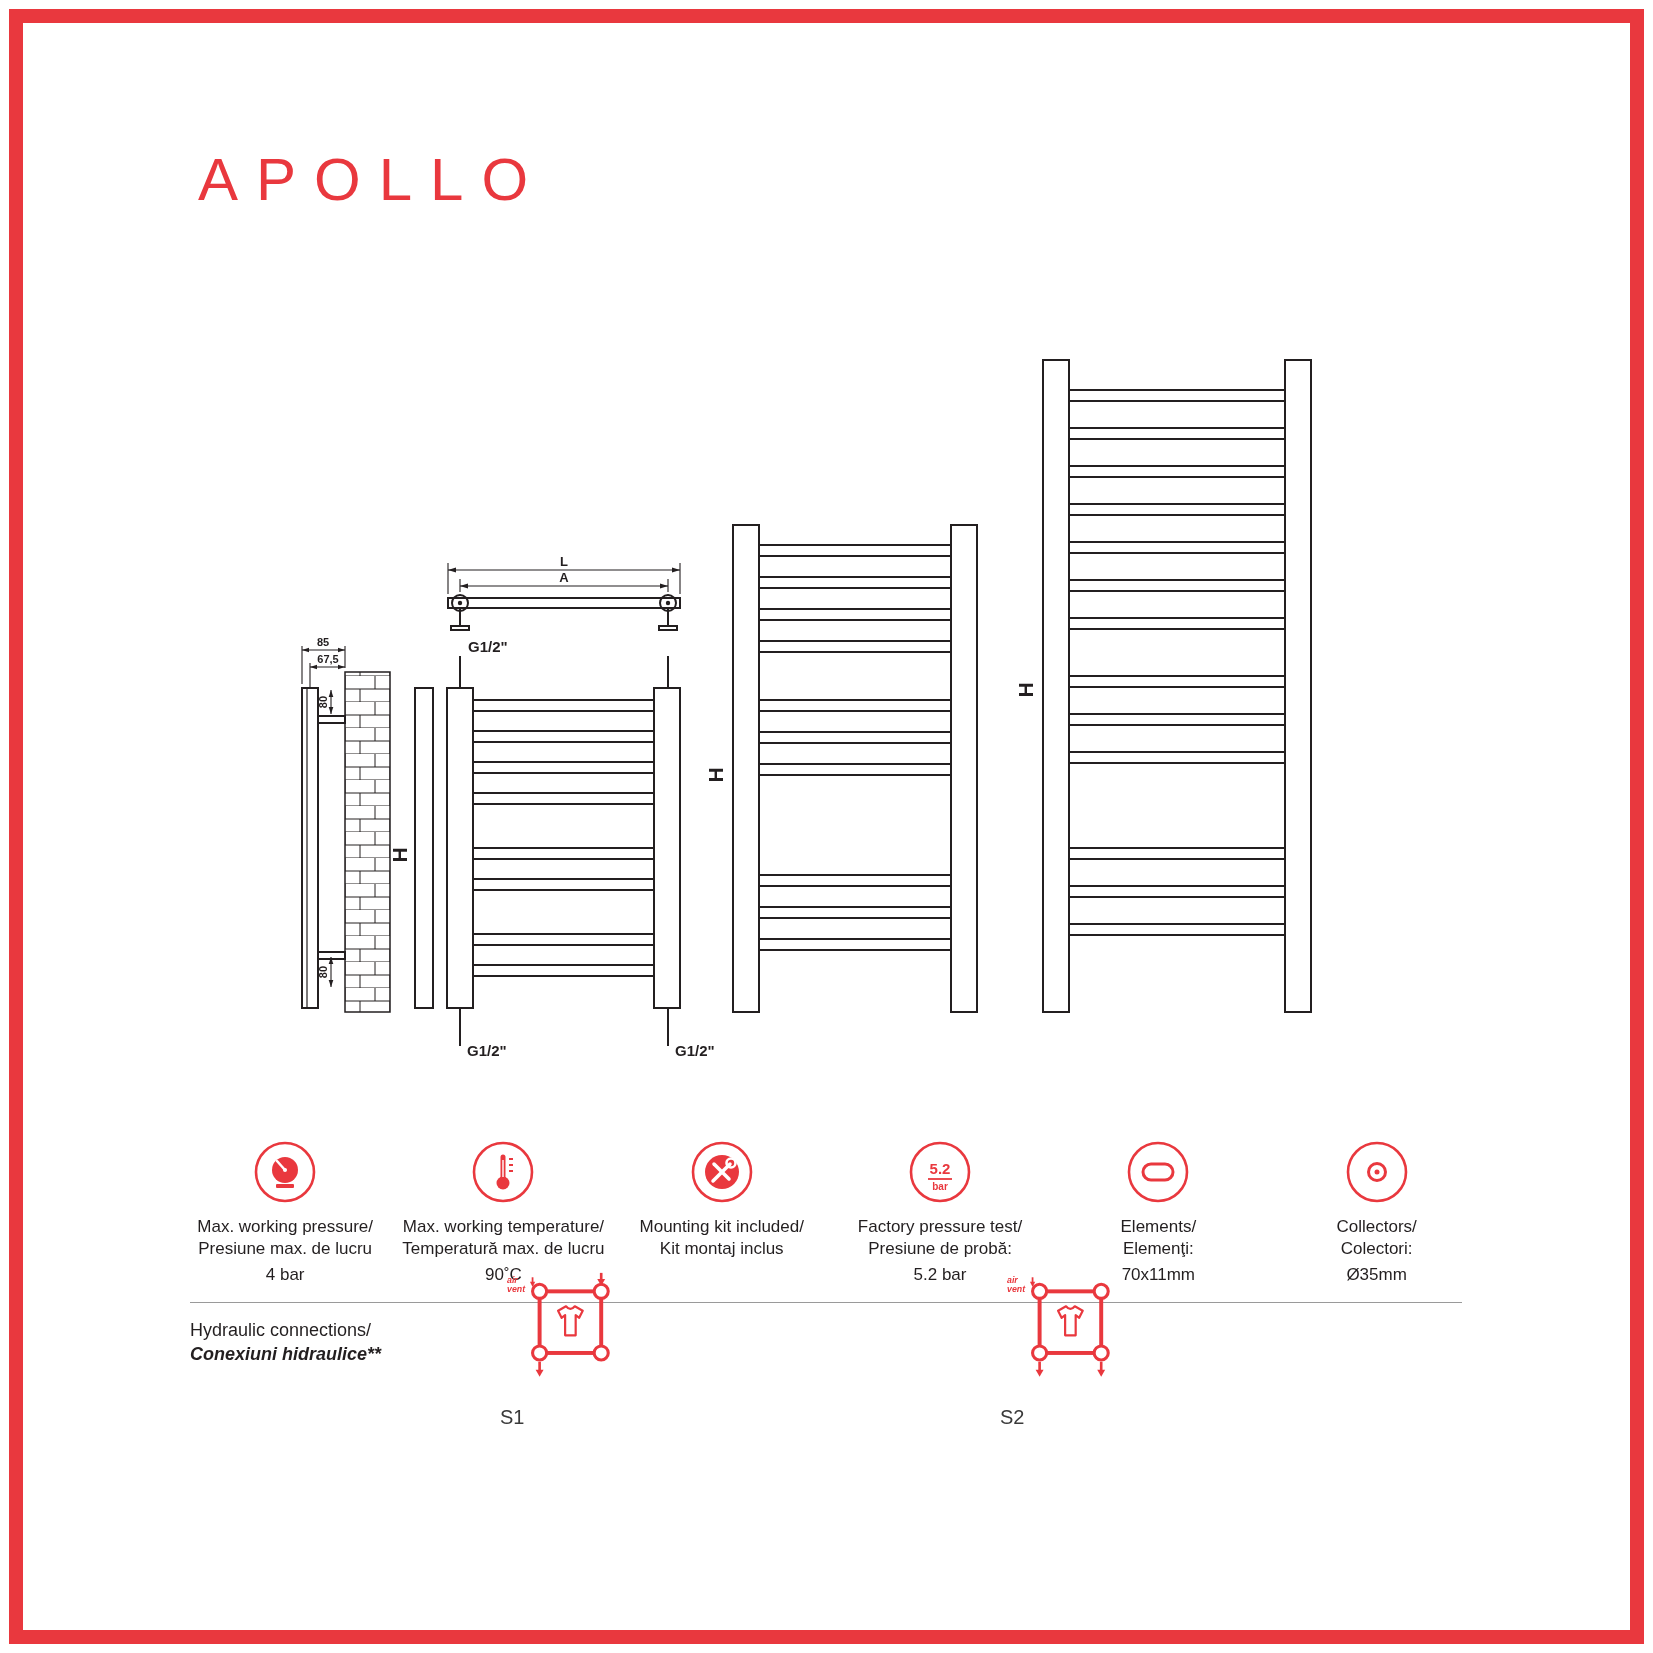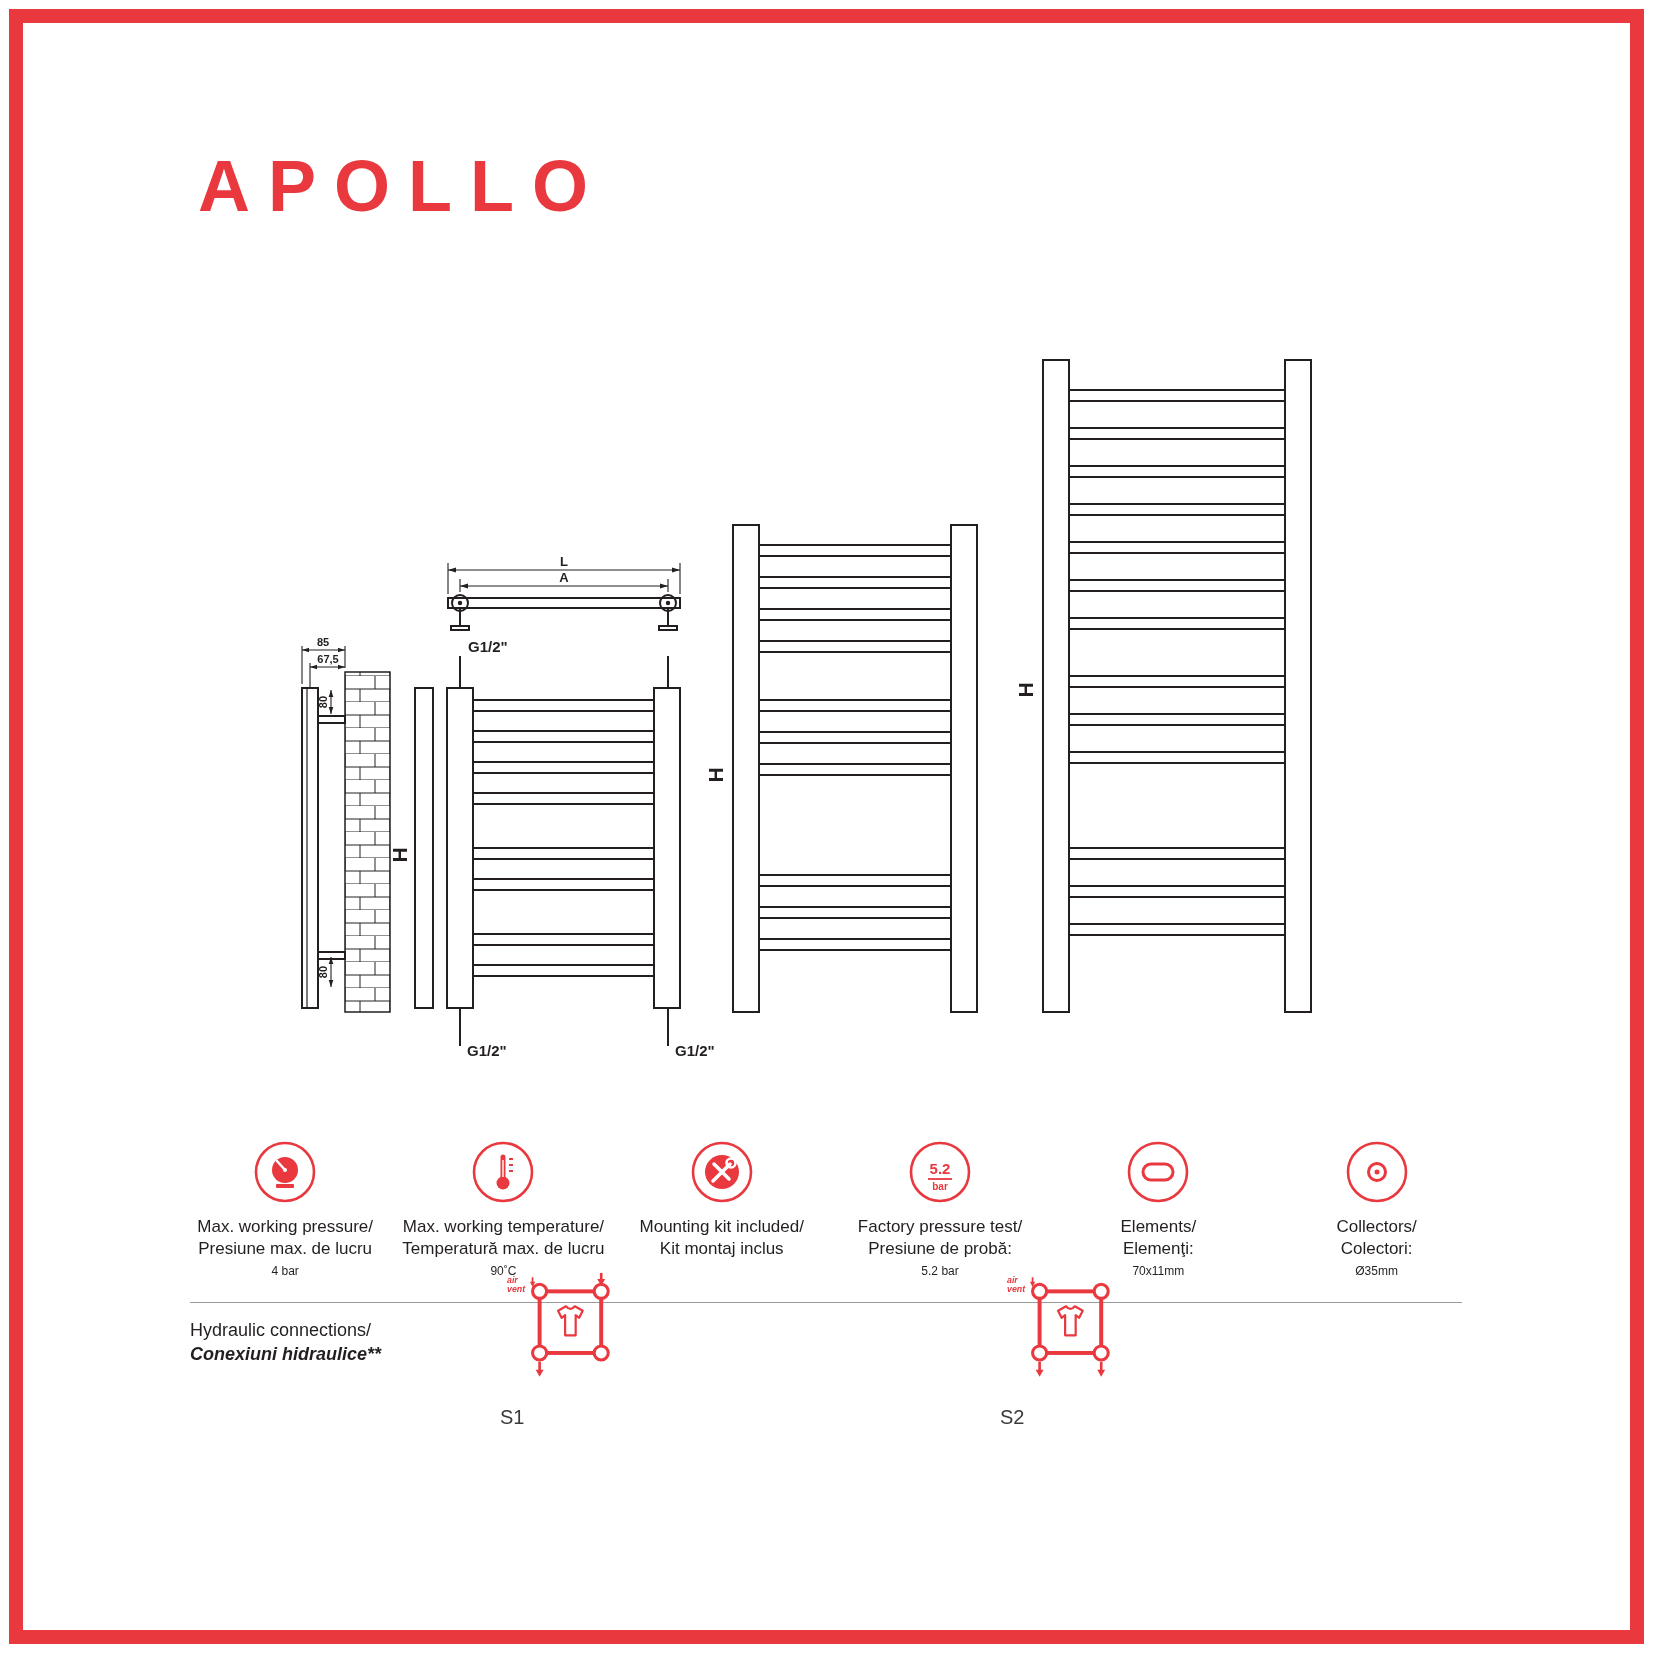--- a/index.html
+++ b/index.html
@@ -1,33 +1,33 @@
 <!DOCTYPE html>
 <html><head>
 <meta charset="utf-8">
 <style>
   html,body{margin:0;padding:0;background:#ffffff;}
   .page{position:relative;width:1653px;height:1653px;background:#fff;overflow:hidden;
         font-family:"Liberation Sans",sans-serif;color:#231f20;}
   .frame{position:absolute;inset:9px;border:14px solid #e9383e;pointer-events:none;}
-  .title{position:absolute;left:198px;top:150px;margin:0;font-size:72px;font-weight:700;
+  .title{position:absolute;left:198px;top:150px;margin:0;font-size:60px;font-weight:400;
          letter-spacing:18px;color:#e9383e;line-height:1;}
   .drawing{position:absolute;left:0;top:0;width:1653px;height:1130px;}
   svg text{stroke:none;fill:#231f20;}
   .dim{font:bold 11px "Liberation Sans",sans-serif;text-anchor:middle;}
   .dim-md{font:bold 13px "Liberation Sans",sans-serif;text-anchor:middle;}
   .dim-h{font:bold 21px "Liberation Sans",sans-serif;text-anchor:middle;}
   .thread{font:bold 15px "Liberation Sans",sans-serif;text-anchor:start;}
   .specs-row{position:absolute;top:1140px;left:176px;width:1310px;display:flex;}
   .spec{width:218.3px;text-align:center;}
   .spec svg{width:64px;height:64px;margin-bottom:8px;}
   .ic-ring{fill:none;stroke:#e9383e;stroke-width:2.6;}
   .spec-label{font-size:17px;line-height:1.32;}
   .spec-label.it{}
-  .spec-value{font-size:12px;line-height:1.32;margin-top:3px;}
+  .spec-value{font-size:17px;line-height:1.32;margin-top:3px;}
   .ic-num{font:bold 15px "Liberation Sans",sans-serif;fill:#e9383e;text-anchor:middle;}
   .ic-unit{font:bold 10px "Liberation Sans",sans-serif;fill:#e9383e;text-anchor:middle;}
   .divider{position:absolute;top:1302px;left:190px;width:1272px;height:1px;background:#9a9a9a;}
   .hydraulic-label{position:absolute;left:190px;top:1318px;font-size:18px;line-height:1.35;}
   .hydraulic-label .it{font-style:italic;font-weight:bold;}
   .scheme{position:absolute;top:1272px;width:132px;text-align:left;}
   #s1{left:500px;} #s2{left:1000px;}
   .scheme-svg{width:132px;height:132px;display:block;}
   .airvent{font:italic bold 10px "Liberation Sans",sans-serif;fill:#e9383e;}
   .scheme-label{font-size:20px;color:#3a3a3a;margin-top:2px;}

